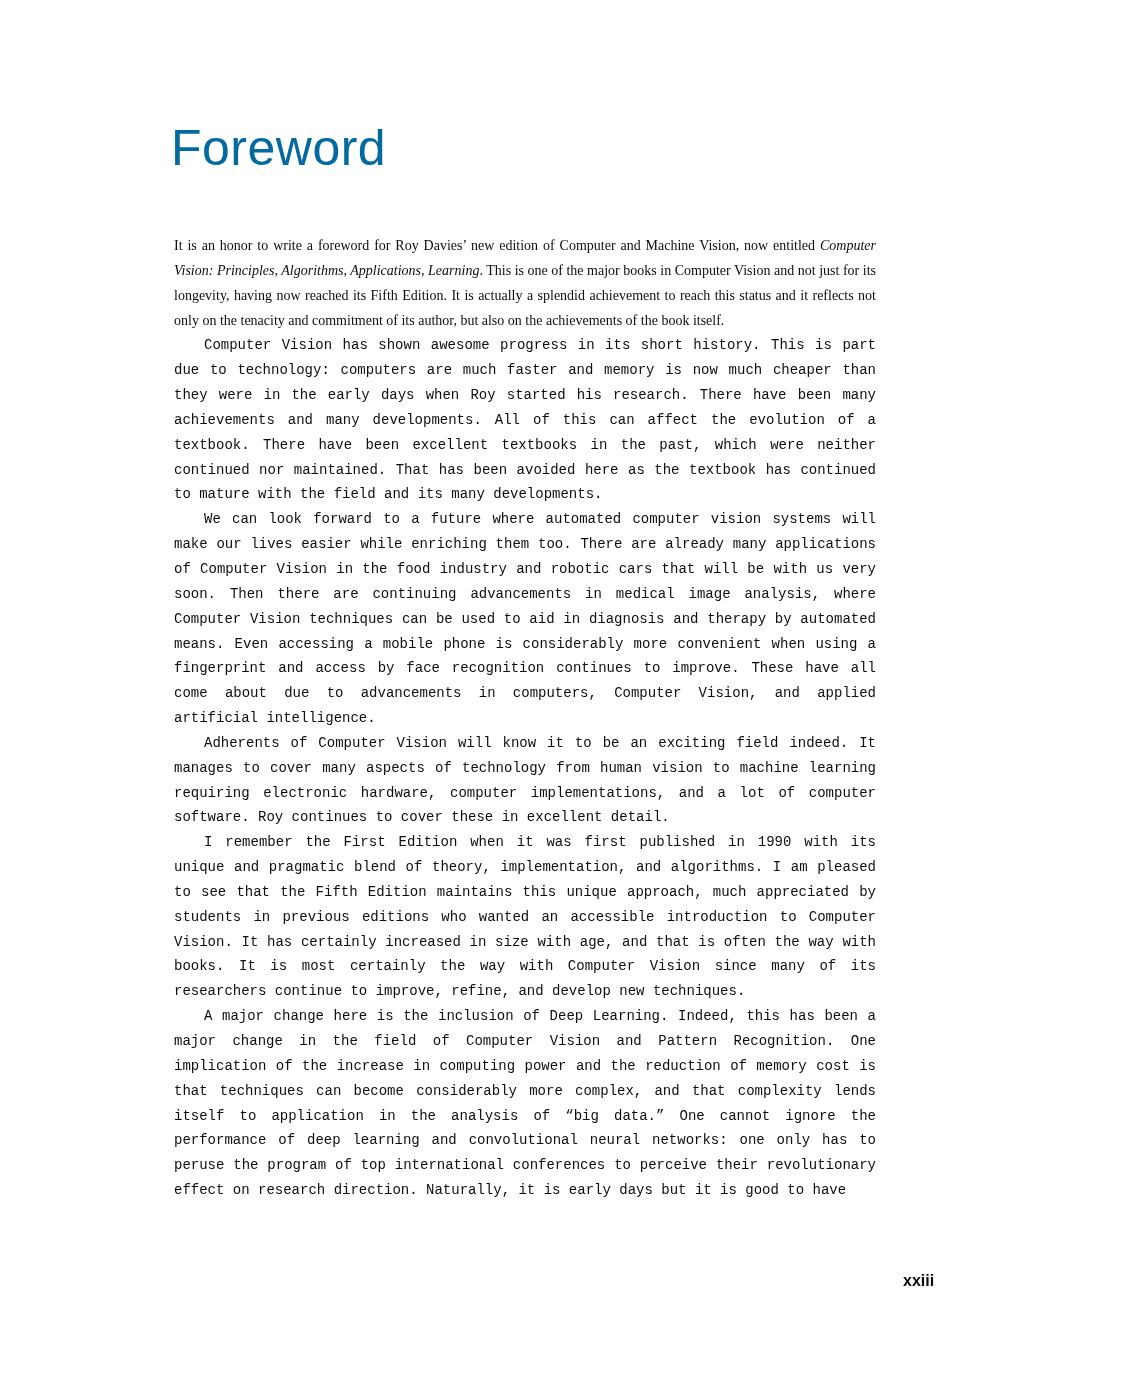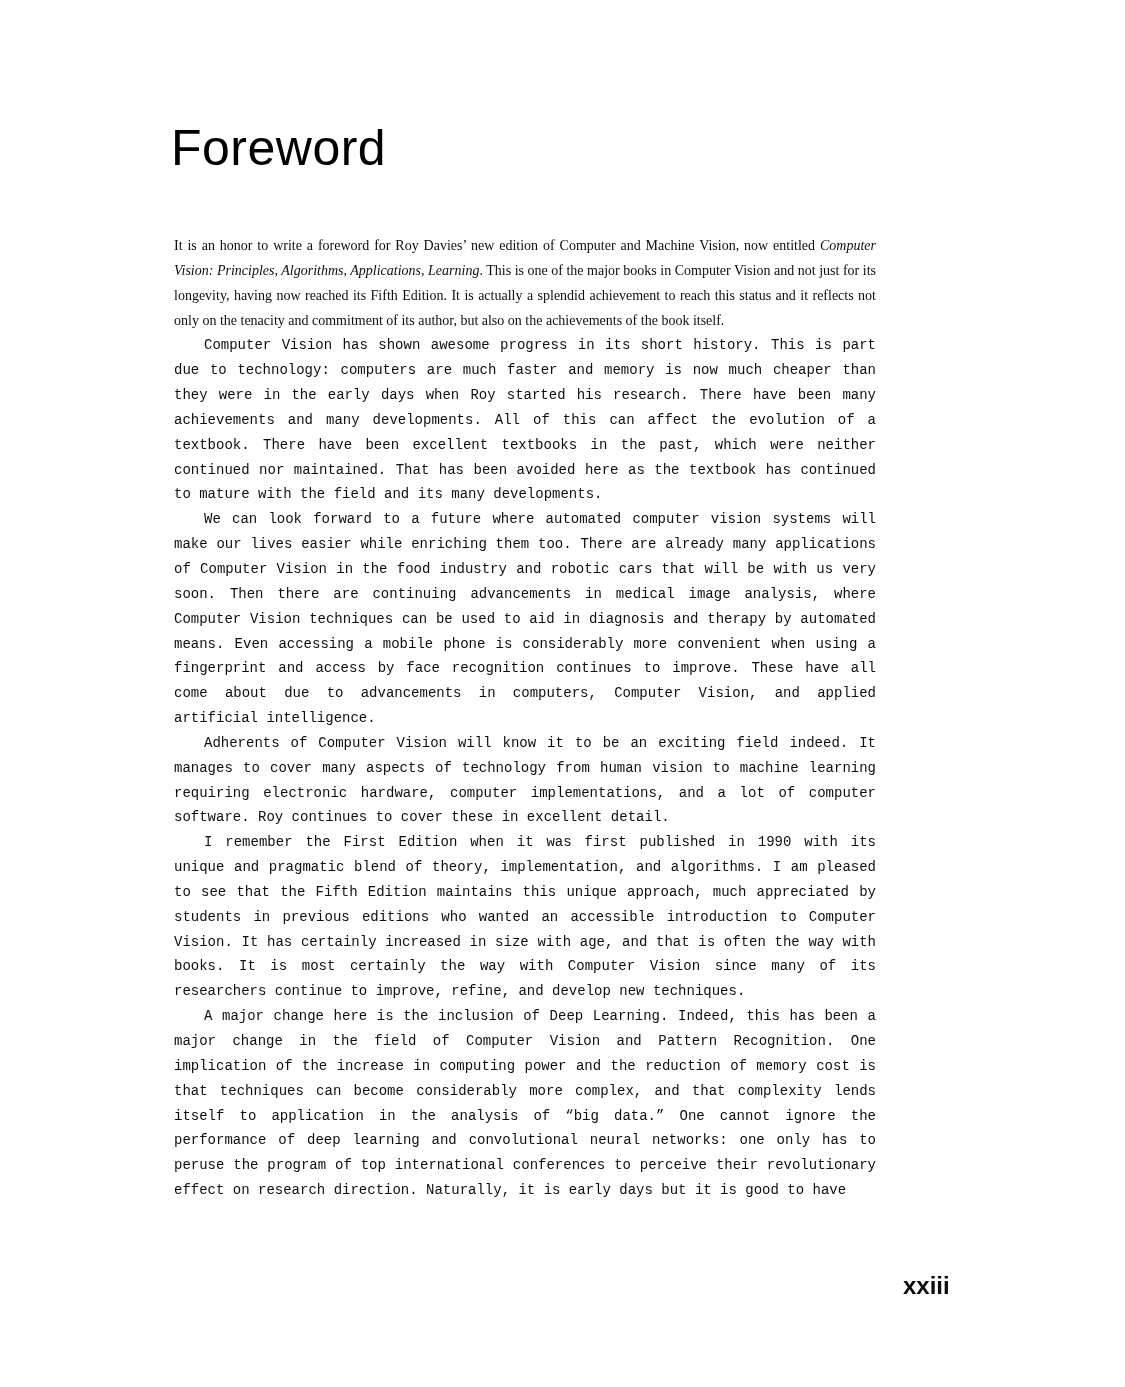--- a/index.html
+++ b/index.html
@@ -18,40 +18,40 @@
     top: 120px;
     width: 702px;
   }
   .title {
     margin: 0 0 0 -3px;
     font-family: "Liberation Sans", "DejaVu Sans", sans-serif;
     font-weight: 300;
     font-size: 50px;
     line-height: 56px;
     letter-spacing: 0.5px;
-    color: #000000;
+    color: #0369a1;
   }
   .body-text {
     margin-top: 58px;
     font-family: "Liberation Serif", "DejaVu Serif", serif;
     font-size: 14px;
     line-height: 24.85px;
     text-align: justify;
     color: #0d0d0d;
   }
   .para { margin: 0; }
   .para.indent { text-indent: 30px; font-family: Liberation Mono, monospace; }
   .italic { font-style: italic; }
   .folio {
     position: absolute;
     left: 903px;
     top: 1272px;
     font-family: "Liberation Sans", "DejaVu Sans", sans-serif;
     font-weight: bold;
-    font-size: 24px;
+    font-size: 16px;
     color: #0d0d0d;
   }
 </style>
 </head>
 <body>
 
 <div class="page">
   <div class="content">
     <h1 class="title">Foreword</h1>
     <div class="body-text">

